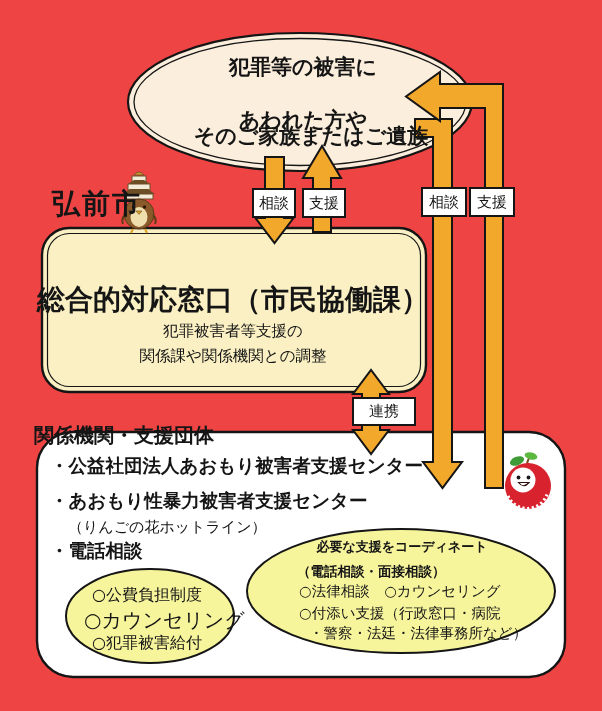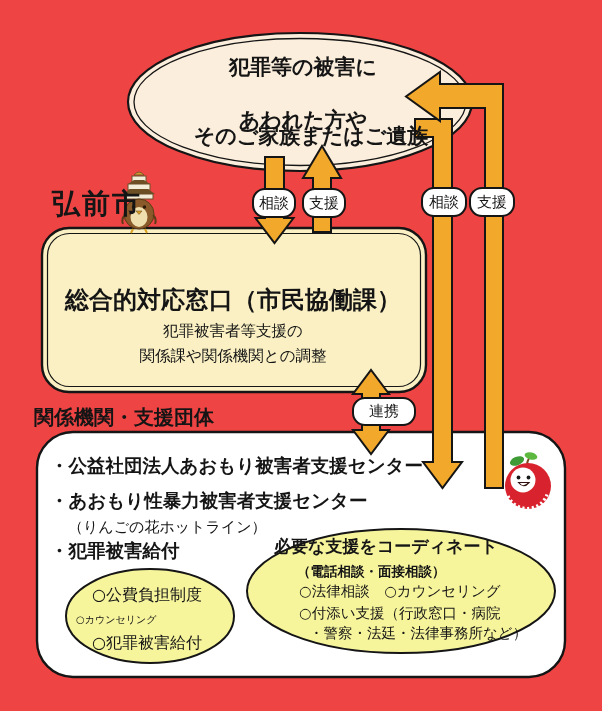--- a/index.html
+++ b/index.html
@@ -6,21 +6,21 @@
   .stage{
     position:relative;width:602px;height:711px;background:#ef4444;overflow:hidden;
     font-family:"DejaVu Sans","Liberation Sans",sans-serif;color:#151515;
   }
   svg.layer{position:absolute;left:0;top:0;width:602px;height:711px;}
   .txt{position:absolute;white-space:nowrap;color:#151515;line-height:1;}
   .c{transform:translate(-50%,-50%);}
   .l{transform:translateY(-50%);}
   .b{font-weight:bold;}
   .chip{
-    position:absolute;background:#ffffff;border:2px solid #151515;border-radius:13px;
+    position:absolute;background:#ffffff;border:2px solid #151515;border-radius:0;
     display:flex;align-items:center;justify-content:center;font-size:15px;color:#151515;
     box-sizing:border-box;
   }
 </style>
 </head>
 <body>
 
 <div class="stage">
 
   <svg class="layer" viewBox="0 0 602 711">
@@ -89,34 +89,34 @@
   <div class="chip" style="left:421px;top:187px;width:46px;height:30px;">
     <span>相談</span>
   </div>
   <div class="chip" style="left:469px;top:187px;width:46px;height:30px;">
     <span>支援</span>
   </div>
   <div class="chip" style="left:352px;top:397px;width:64px;height:29px;">
     <span>連携</span>
   </div>
 
-  <div class="txt c b" style="left:233px;top:300px;font-size:24px;text-align:right;">総合的対応窓口（市民協働課）</div>
+  <div class="txt c b" style="left:233px;top:300px;font-size:28px;text-align:right;">総合的対応窓口（市民協働課）</div>
   <div class="txt c" style="left:233px;top:332px;font-size:15.5px;">犯罪被害者等支援の</div>
   <div class="txt c" style="left:233px;top:357px;font-size:15.5px;">関係課や関係機関との調整</div>
 
-  <div class="txt l b" style="left:34px;top:417px;font-size:20px;text-align:center;">関係機関・支援団体</div>
+  <div class="txt l b" style="left:34px;top:435px;font-size:20px;text-align:center;">関係機関・支援団体</div>
 
   <div class="txt l b" style="left:50px;top:466px;font-size:18.5px;">・公益社団法人あおもり被害者支援センター</div>
   <div class="txt l b" style="left:50px;top:501px;font-size:18.5px;">・あおもり性暴力被害者支援センター</div>
   <div class="txt l" style="left:68px;top:527px;font-size:15px;">（りんごの花ホットライン）</div>
-  <div class="txt l b" style="left:50px;top:551px;font-size:18.5px;">・犯罪被害給付</div>
+  <div class="txt l b" style="left:50px;top:551px;font-size:18.5px;">・電話相談</div>
 
   <div class="txt l" style="left:92px;top:595px;font-size:16px;">○公費負担制度</div>
-  <div class="txt l" style="left:76px;top:620px;font-size:10px;">○カウンセリング</div>
+  <div class="txt l" style="left:84px;top:620px;font-size:20px;">○カウンセリング</div>
   <div class="txt l" style="left:92px;top:643px;font-size:16px;">○犯罪被害給付</div>
 
-  <div class="txt c b" style="left:386px;top:546px;font-size:17px;">必要な支援をコーディネート</div>
+  <div class="txt c b" style="left:402px;top:546px;font-size:13px;">必要な支援をコーディネート</div>
   <div class="txt l b" style="left:297px;top:572px;font-size:13.5px;">（電話相談・面接相談）</div>
   <div class="txt l" style="left:299px;top:591px;font-size:14.5px;">○法律相談　○カウンセリング</div>
   <div class="txt l" style="left:299px;top:613px;font-size:14.5px;">○付添い支援（行政窓口・病院</div>
   <div class="txt l" style="left:309px;top:633px;font-size:14.5px;">・警察・法廷・法律事務所など）</div>
 
 </div>
 
 </body></html>

